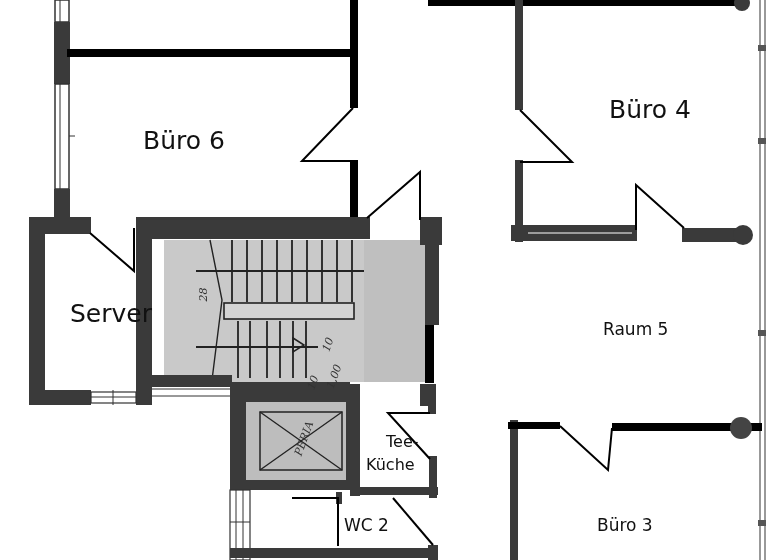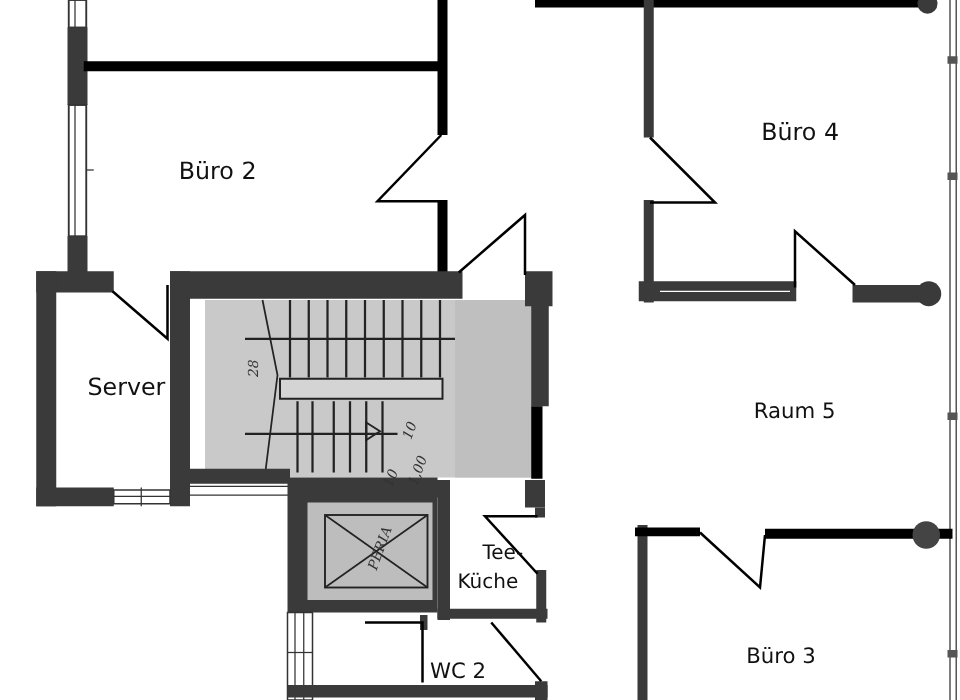--- a/index.html
+++ b/index.html
@@ -1,19 +1,19 @@
 <!DOCTYPE html>
 <html><head>
 <meta charset="utf-8">
 <style>
   html,body{margin:0;padding:0;background:#fff;}
   body{width:768px;height:560px;overflow:hidden;position:relative;font-family:"Liberation Sans","DejaVu Sans",sans-serif;}
   #plan{position:absolute;left:0;top:0;}
   .label{position:absolute;color:#111;font-family:"DejaVu Sans","Liberation Sans",sans-serif;white-space:nowrap;line-height:1.1;}
-  .lbl-lg{font-size:19px;}
+  .lbl-lg{font-size:25px;}
   .lbl-md{font-size:17px;text-align:center;}
   .lbl-sm{font-size:16px;}
   .hand{position:absolute;font-family:"DejaVu Serif",serif;color:#333;font-size:11px;font-style:italic;}
 </style>
 </head>
 <body>
 
 <svg id="plan" width="768" height="560" viewBox="0 0 768 560" xmlns="http://www.w3.org/2000/svg">
 
   <g>
@@ -133,26 +133,26 @@
     <rect x="758" y="520" width="8" height="6" fill="#555"></rect>
   </g>
 
   <rect x="510" y="420" width="8" height="140" fill="#3a3a3a"></rect>
   <rect x="508" y="422" width="52" height="7" fill="#000"></rect>
   <rect x="612" y="423" width="150" height="8" fill="#000"></rect>
   <circle cx="741" cy="428" r="11" fill="#444"></circle>
   <polyline points="560,426 608,470 612,428" fill="none" stroke="#000" stroke-width="2"></polyline>
 </svg>
 
-<div class="label lbl-lg" style="left:143px;top:127px;">Büro 2</div>
+<div class="label lbl-lg" style="left:143px;top:127px;">Büro 6</div>
 <div class="label lbl-lg" style="left:609px;top:96px;">Büro 4</div>
 <div class="label lbl-lg" style="left:70px;top:300px;">Server</div>
 <div class="label lbl-md" style="left:603px;top:320px;">Raum 5</div>
 <div class="label lbl-sm" style="left:386px;top:433px;">Tee-</div>
 <div class="label lbl-sm" style="left:366px;top:456px;">Küche</div>
-<div class="label lbl-md" style="left:344px;top:528px;">WC 2</div>
+<div class="label lbl-md" style="left:344px;top:516px;">WC 2</div>
 <div class="label lbl-md" style="left:597px;top:516px;">Büro 3</div>
 
 <div class="hand" style="left:196px;top:288px;transform:rotate(-90deg);">28</div>
 <div class="hand" style="left:321px;top:338px;transform:rotate(-70deg);">10</div>
 <div class="hand" style="left:322px;top:370px;transform:rotate(-70deg);">1,00</div>
 <div class="hand" style="left:306px;top:376px;transform:rotate(-70deg);">10</div>
 <div class="hand" style="left:286px;top:432px;transform:rotate(-70deg);">PERIA</div>
 
 </body></html>

